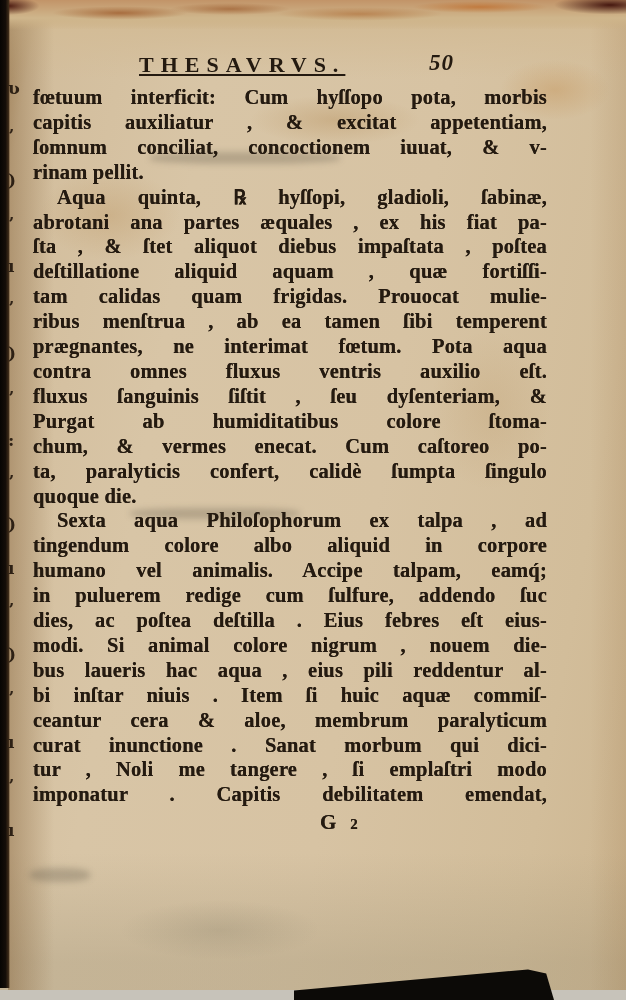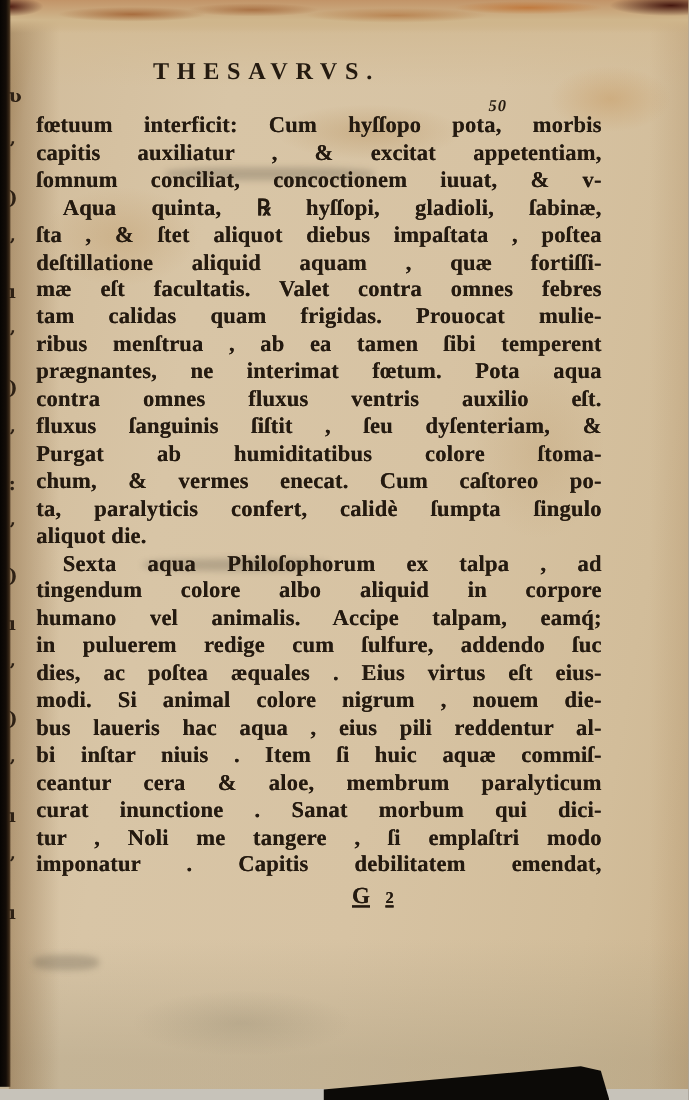--- a/index.html
+++ b/index.html
@@ -64,38 +64,37 @@
   .gutter-marks{position:absolute; left:0; top:0; width:24px; height:992px; z-index:6;}
   .gutter-marks span{
     position:absolute; left:8px; color:#2e2115; font-weight:bold;
     font-size:17px; line-height:1; font-family:"DejaVu Serif",serif;
   }
   
   .print{position:absolute; left:33px; top:50px; width:514px; z-index:3; color:var(--ink,#241a10);}
   .header-row{position:relative; height:34px;}
   .title{
     position:absolute; left:106px; top:2px;
-    font-size:22px; font-weight:bold; letter-spacing:7px; white-space:nowrap;
+    font-size:22px; font-weight:bold; letter-spacing:7px; white-space:nowrap;text-decoration:underline;
   }
   .folio{
-    position:absolute; left:411px; top:0px;
-    font-size:15px; font-weight:bold; font-style:italic; letter-spacing:1px;margin-top:39px;
+    position:absolute; left:396px; top:0px;
+    font-size:23px; font-weight:bold; font-style:italic; letter-spacing:1px;
   }
-  .body-lines{margin-top:18px;}
+  .body-lines{margin-top:1px;}
   .line{
     font-size:20.5px; line-height:24.9px; font-weight:bold;
     letter-spacing:.2px; white-space:normal;
     text-shadow:0 0 .5px rgba(36,26,16,.85);
   }
   .line.justify{text-align:justify; text-align-last:justify;}
   .line.indent{padding-left:24px;}
   .signature{
     margin-top:3px; padding-left:287px; font-size:21px; font-weight:bold;
     text-shadow:0 0 .5px rgba(36,26,16,.85);
-    text-decoration:underline;
   }
   .signature .sig-num{font-size:15px; margin-left:14px;}
 </style>
 </head>
 <body>
 
 <div class="scan">
   <div class="paper"></div>
   <div class="gutter-shadow"></div>
   <div class="right-shade"></div>
@@ -137,38 +136,39 @@
 
   <div class="print">
     <div class="header-row">
       <span class="title">THESAVRVS.</span>
       <span class="folio">50</span>
     </div>
     <div class="body-lines" id="body-lines">
         <div class="line justify">fœtuum interficit: Cum hyſſopo pota, morbis</div>
         <div class="line justify">capitis auxiliatur , &amp; excitat appetentiam,</div>
         <div class="line justify">ſomnum conciliat, concoctionem iuuat, &amp; v-</div>
+        <div class="line">rinam pellit.</div>
         <div class="line justify indent">Aqua quinta, ℞ hyſſopi, gladioli, ſabinæ,</div>
+        <div class="line justify">abrotani ana partes æquales , ex his fiat pa-</div>
         <div class="line justify">ſta , &amp; ſtet aliquot diebus impaſtata , poſtea</div>
         <div class="line justify">deſtillatione aliquid aquam , quæ fortiſſi-</div>
-        <div class="line justify">mæ eſt facultatis. Valet contra omnes febres</div>
         <div class="line justify">tam calidas quam frigidas. Prouocat mulie-</div>
         <div class="line justify">ribus menſtrua , ab ea tamen ſibi temperent</div>
         <div class="line justify">prægnantes, ne interimat fœtum. Pota aqua</div>
         <div class="line justify">contra omnes fluxus ventris auxilio eſt.</div>
         <div class="line justify">fluxus ſanguinis ſiſtit , ſeu dyſenteriam, &amp;</div>
         <div class="line justify">Purgat ab humiditatibus colore ſtoma-</div>
         <div class="line justify">chum, &amp; vermes enecat.  Cum caſtoreo po-</div>
         <div class="line justify">ta, paralyticis confert, calidè ſumpta ſingulo</div>
-        <div class="line">aliquot die.</div>
+        <div class="line">quoque die.</div>
         <div class="line justify indent">Sexta aqua Philoſophorum ex talpa , ad</div>
         <div class="line justify">tingendum colore albo aliquid in corpore</div>
         <div class="line justify">humano vel animalis. Accipe talpam, eamq́;</div>
         <div class="line justify">in puluerem redige cum ſulfure, addendo ſuc</div>
-        <div class="line justify">dies, ac poſtea æquales .  Eius virtus eſt eius-</div>
+        <div class="line justify">dies, ac poſtea deſtilla .  Eius febres eſt eius-</div>
         <div class="line justify">modi. Si animal colore nigrum , nouem die-</div>
         <div class="line justify">bus laueris hac aqua , eius pili reddentur al-</div>
         <div class="line justify">bi inſtar niuis .  Item ſi huic aquæ commiſ-</div>
         <div class="line justify">ceantur cera &amp; aloe, membrum paralyticum</div>
         <div class="line justify">curat inunctione .  Sanat morbum qui dici-</div>
         <div class="line justify">tur , Noli me tangere , ſi emplaſtri modo</div>
         <div class="line justify">imponatur .  Capitis debilitatem emendat,</div>
       </div>
     <div class="signature">
       <span class="sig-letter">G</span><span class="sig-num">2</span>

